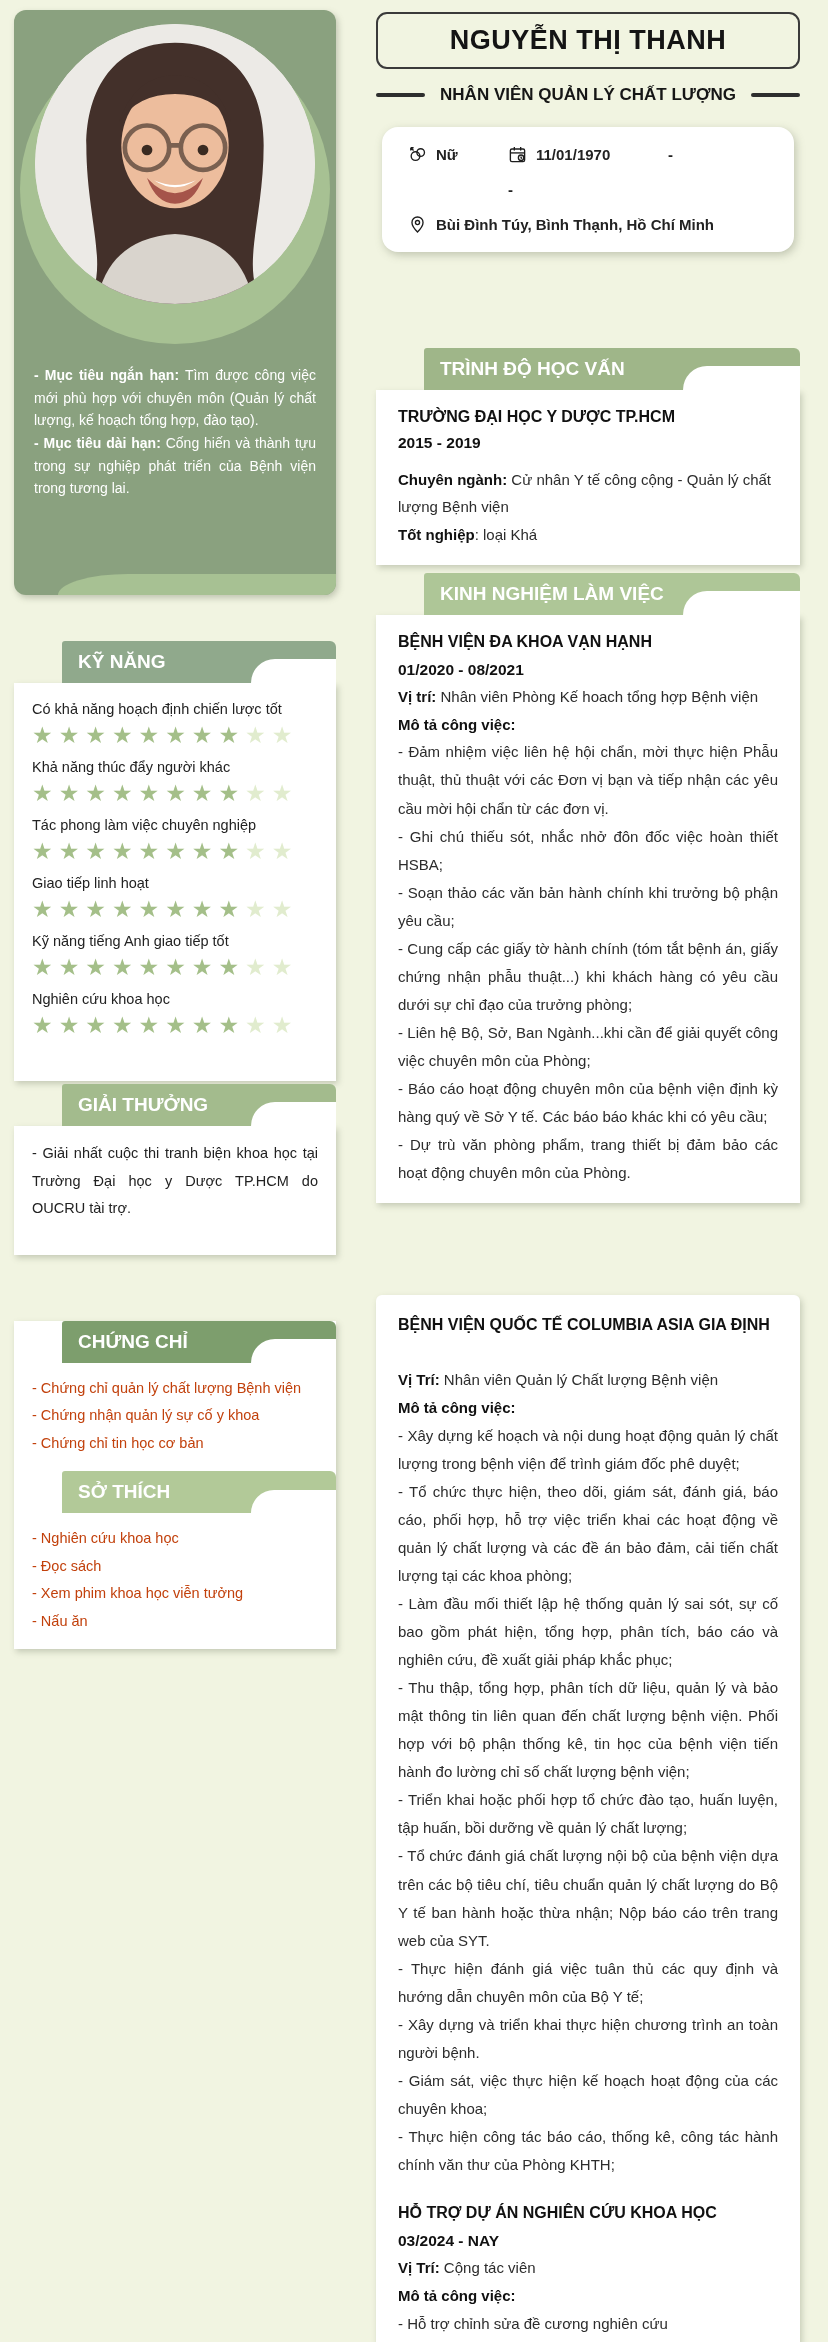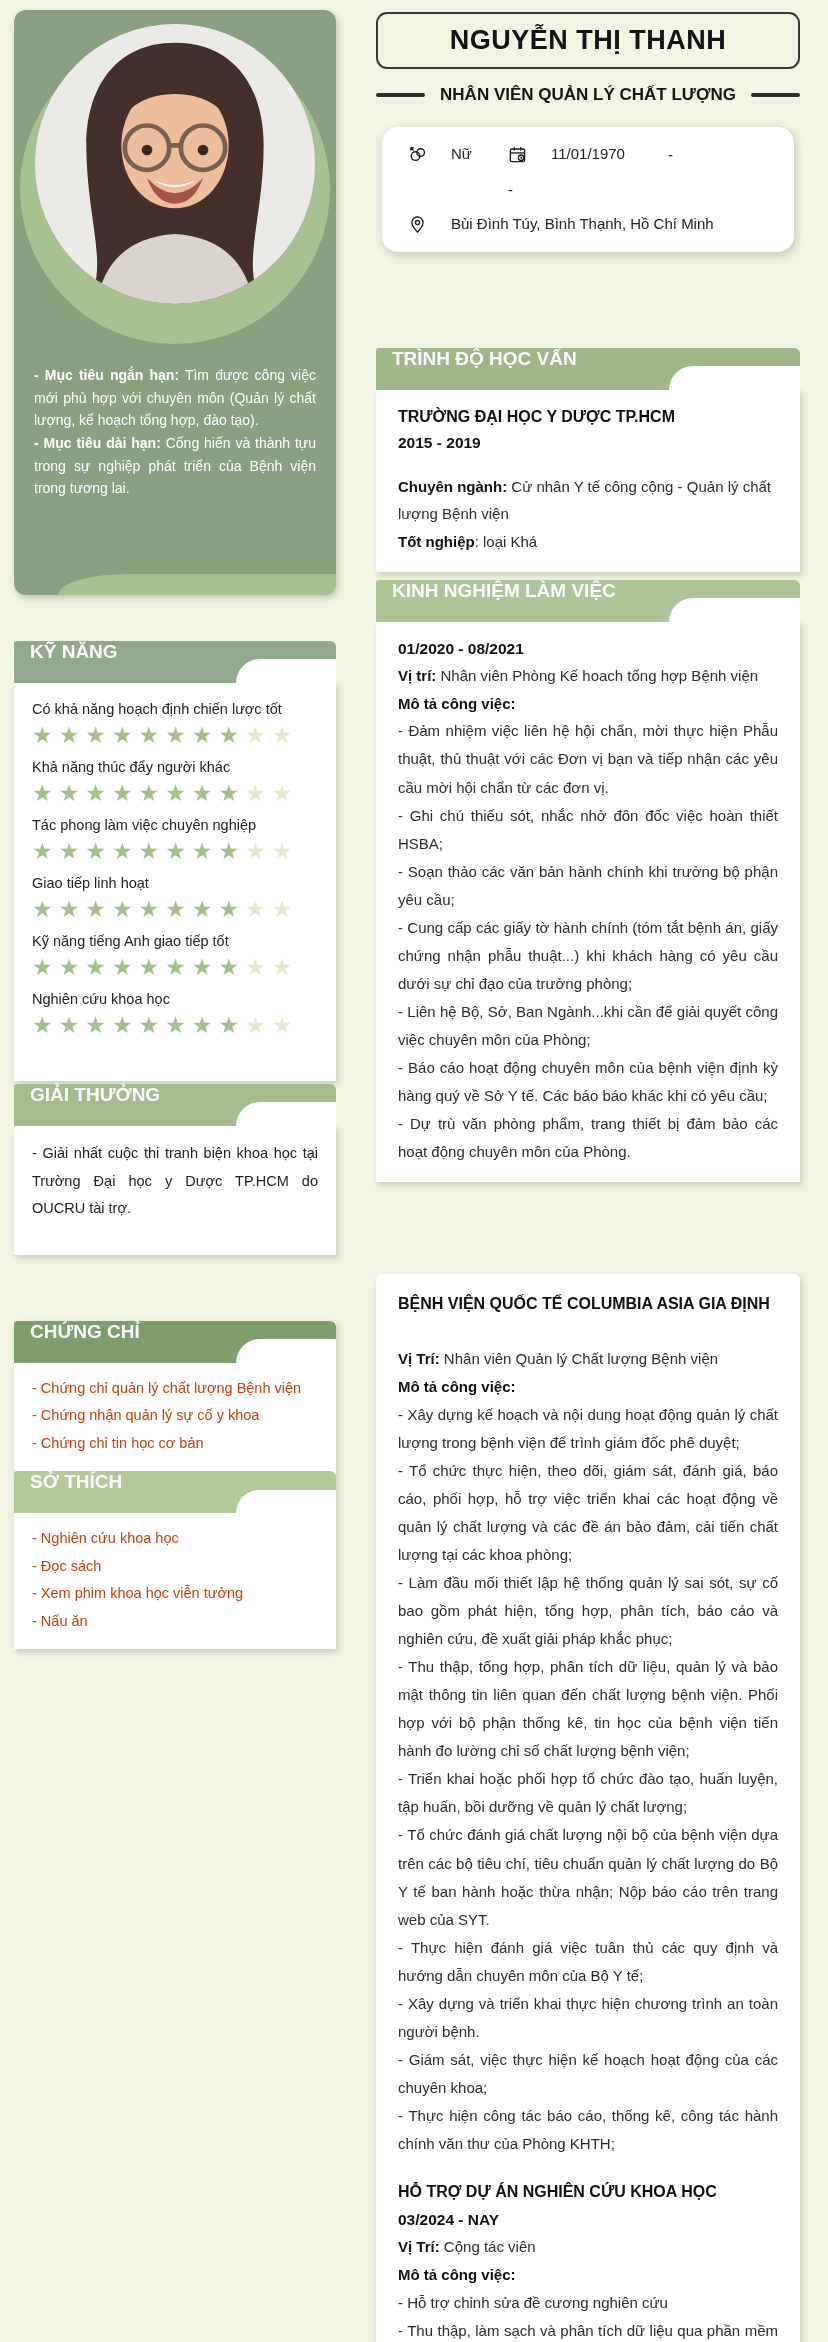--- a/index.html
+++ b/index.html
@@ -37,22 +37,22 @@
   .objective b { font-weight:bold; }
   .wave {
     position:absolute; bottom:0; left:44px; right:0; height:21px;
     background:var(--c-ring,#a7c193);
     border-top-left-radius:70px 21px;
   }
 
   
   .sec-head {
     position:relative; height:42px; color:#fff; font-weight:bold; font-size:19px;
-    display:flex; padding-left:16px;
-    border-radius:3px 6px 0 0; overflow:hidden;
+    display:flex; align-items:center; padding-left:16px;
+    border-radius:3px 6px 0 0; overflow:hidden;margin-left:48px;
   }
   .sec-head .notch {
     position:absolute; right:0; bottom:0; width:31%; height:56%;
     background:#fff; border-top-left-radius:28px;
   }
   .head-skills { background:var(--c-skills-head,#90a98c); }
   .head-awards { background:var(--c-awards-head,#a3bb8d); }
   .head-cert   { background:var(--c-cert-head,#7d9e6d); }
   .head-hobby  { background:var(--c-hobby-head,#b2c998); }
   .head-edu    { background:var(--c-edu-head,#9fb689); }
@@ -90,31 +90,31 @@
   .subtitle .line { width:54px; height:4px; background:#2e2e2e; border-radius:2px; }
   .subtitle .txt { font-size:17px; font-weight:bold; color:#161616; white-space:nowrap; }
 
   .info-card {
     margin:22px 6px 0 6px; background:#fff; border-radius:16px;
     box-shadow:2px 3px 8px rgba(100,110,85,.35);
     padding:18px 10px 18px 26px; font-size:15px; color:#222;
   }
   .info-row { display:grid; grid-template-columns:100px 160px 1fr; align-items:center; margin-bottom:17px; }
   .info-row:last-child { margin-bottom:0; }
-  .info-cell { display:flex; align-items:flex-start; gap:24px; }
+  .info-cell { display:flex; align-items:center; gap:9px;font-weight:bold; }
   .info-cell svg { width:19px; height:19px; flex:0 0 19px; }
   .info-address { grid-column:1 / span 3; }
 
   .sec-edu { margin-top:96px; }
   .main-card {
     background:#fff; padding:13px 22px 16px 22px;
     box-shadow:2px 3px 6px rgba(100,110,85,.3);
   }
   .edu-school { font-size:16px; font-weight:bold; color:#111; line-height:1.7; }
-  .edu-period { font-size:15.5px; font-weight:bold; color:#111; line-height:1.7; margin-bottom:16px; }
+  .edu-period { font-size:15.5px; font-weight:bold; color:#111; line-height:1.7; margin-bottom:9px; }
   .edu-line { font-size:15px; line-height:1.85; color:#2c2c2c; }
   .edu-line b { color:#111; }
 
   .sec-exp { margin-top:8px; }
 
   .job { }
   .job + .job { margin-top:20px; }
   .job-company { font-size:16px; font-weight:bold; color:#111; line-height:1.75; }
   .job-period { font-size:15.5px; font-weight:bold; color:#111; line-height:1.75; min-height:1.75em; }
   .job-line { font-size:15px; line-height:1.85; color:#2c2c2c; }
@@ -381,20 +381,21 @@
     </section>
 
     <section class="sec-exp">
       <div class="sec-head head-exp">
         <span>KINH NGHIỆM LÀM VIỆC</span>
         <div class="notch"></div>
       </div>
       <div class="main-card">
 
           <article class="job">
+            <h3 class="job-company">BỆNH VIỆN ĐA KHOA VẠN HẠNH</h3>
             <p class="job-period">01/2020 - 08/2021</p>
             <p class="job-line"><b>Vị trí:</b> <span>Nhân viên Phòng Kế hoach tổng hợp Bệnh viện</span></p>
             <p class="job-desc-label">Mô tả công việc:</p>
             <div class="job-bullets">
               <p>- Đảm nhiệm việc liên hệ hội chẩn, mời thực hiện Phẫu thuật, thủ thuật với các Đơn vị bạn và tiếp nhận các yêu cầu mời hội chẩn từ các đơn vị.</p>
               <p>- Ghi chú thiếu sót, nhắc nhở đôn đốc việc hoàn thiết HSBA;</p>
               <p>- Soạn thảo các văn bản hành chính khi trưởng bộ phận yêu cầu;</p>
               <p>- Cung cấp các giấy tờ hành chính (tóm tắt bệnh án, giấy chứng nhận phẫu thuật...) khi khách hàng có yêu cầu dưới sự chỉ đạo của trưởng phòng;</p>
               <p>- Liên hệ Bộ, Sở, Ban Ngành...khi cần để giải quyết công việc chuyên môn của Phòng;</p>
               <p>- Báo cáo hoạt động chuyên môn của bệnh viện định kỳ hàng quý về Sở Y tế. Các báo báo khác khi có yêu cầu;</p>

